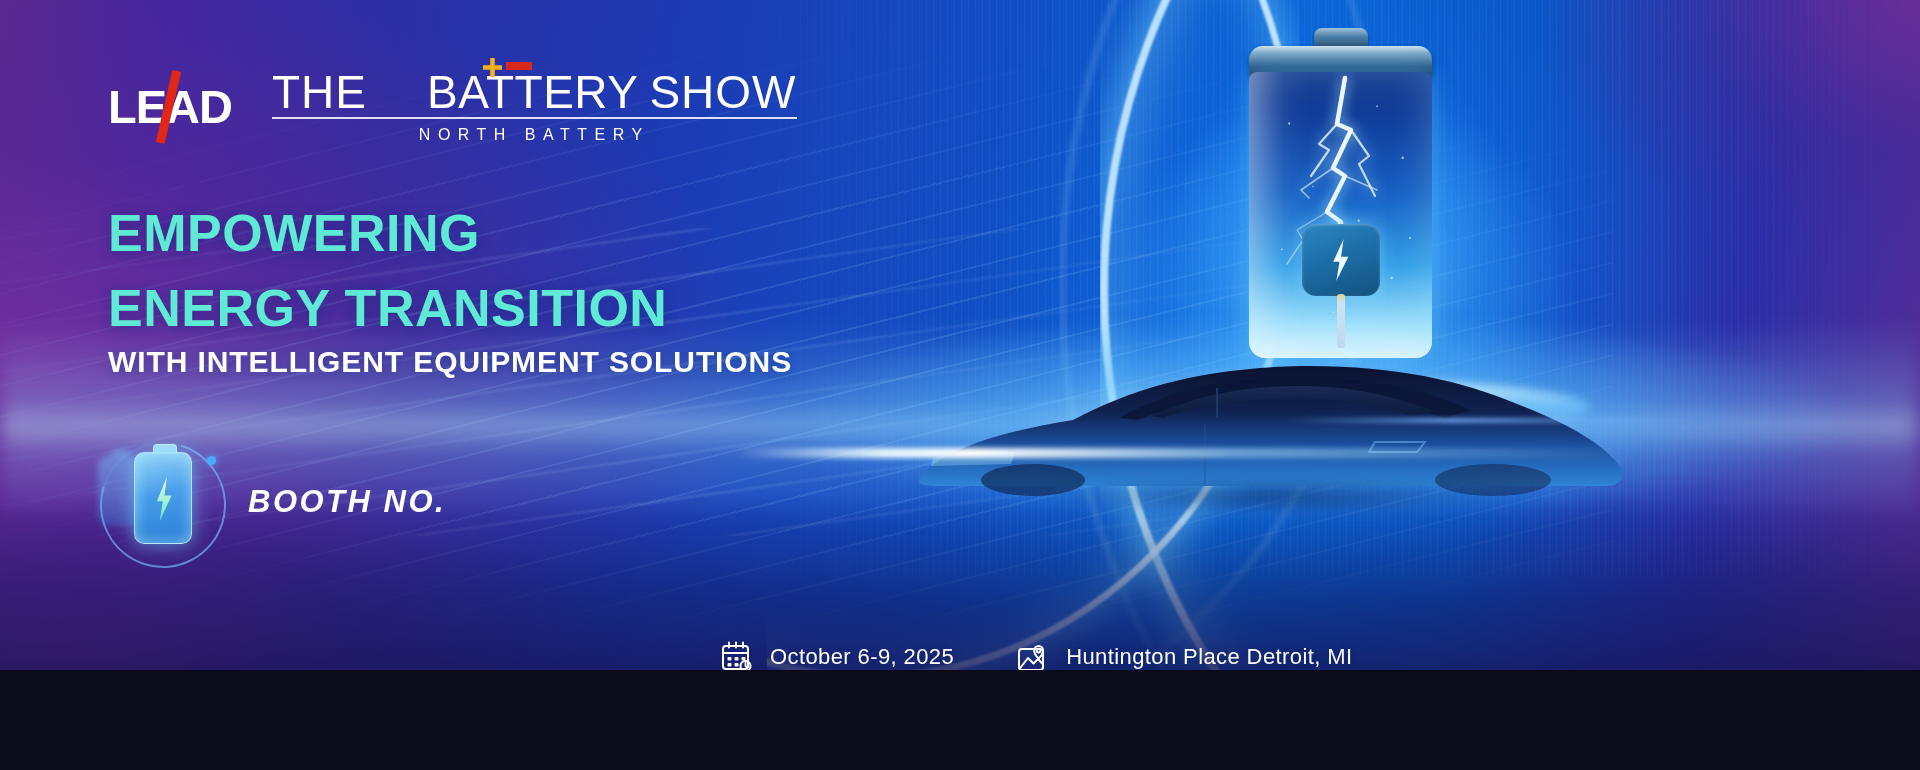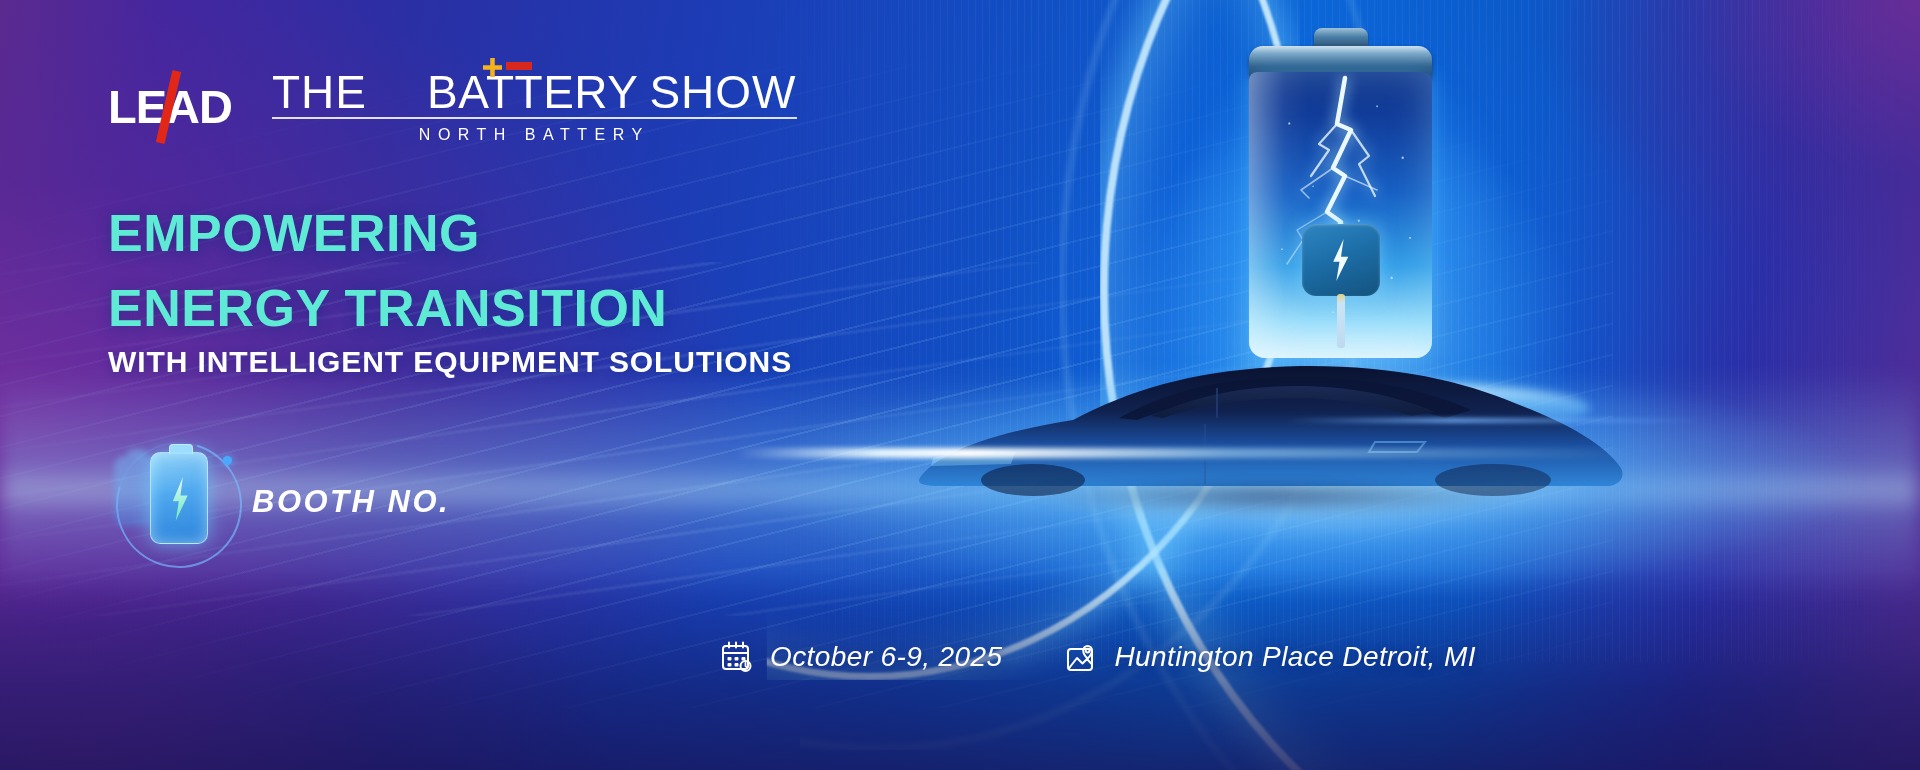--- a/index.html
+++ b/index.html
@@ -2,21 +2,21 @@
 <html><head>
 <meta charset="utf-8">
 <title>LEAD — The Battery Show North America Banner</title>
 <style>
   html,body{margin:0;padding:0;background:#0b0b1a;}
   *{box-sizing:border-box;}
 
   .banner{
     position:relative;
     width:1920px;
-    height:770px;
+    height:670px;
     overflow:hidden;
     font-family:"Liberation Sans", sans-serif;
     background:#1b2a8c;
     isolation:isolate;
   }
 
   
   .bg-base{
     position:absolute; inset:0;
     background:
@@ -309,22 +309,22 @@
     position:absolute; left:108px; top:345px;
     color:#ffffff;
     font-weight:bold;
     font-size:30px;
     letter-spacing:.9px;
     text-shadow:0 2px 10px rgba(10,40,120,.4);
   }
 
   
   .booth{
-    position:absolute; left:110px; top:430px;
-    display:flex; align-items:center; gap:2px;
+    position:absolute; left:94px; top:430px;
+    display:flex; align-items:center; gap:14px;
   }
   .booth-icon{
     position:relative; width:140px; height:150px; flex:none;
   }
   .bi-ring{
     position:absolute; left:6px; top:12px; width:126px; height:126px;
     border-radius:50%;
     border:2px solid rgba(120,190,255,.65);
     border-top-color:rgba(120,190,255,.12);
     transform:rotate(-28deg);
@@ -376,21 +376,21 @@
 
   
   .info-row{
     position:absolute; left:720px; top:640px;
     display:flex; align-items:center; gap:62px;
     color:#ffffff;
   }
   .info-item{ display:flex; align-items:center; gap:16px; }
   .info-icon{ flex:none; width:34px; height:34px; }
   .info-text{
-    font-style:italic; font-size:28px; font-weight:400;
+    font-size:22px; font-weight:400;
     letter-spacing:.4px; white-space:nowrap;
     text-shadow:0 2px 10px rgba(10,30,110,.5);
   }
 </style>
 </head>
 <body>
 
 <div class="banner">
 
   <div class="bg-base"></div>

